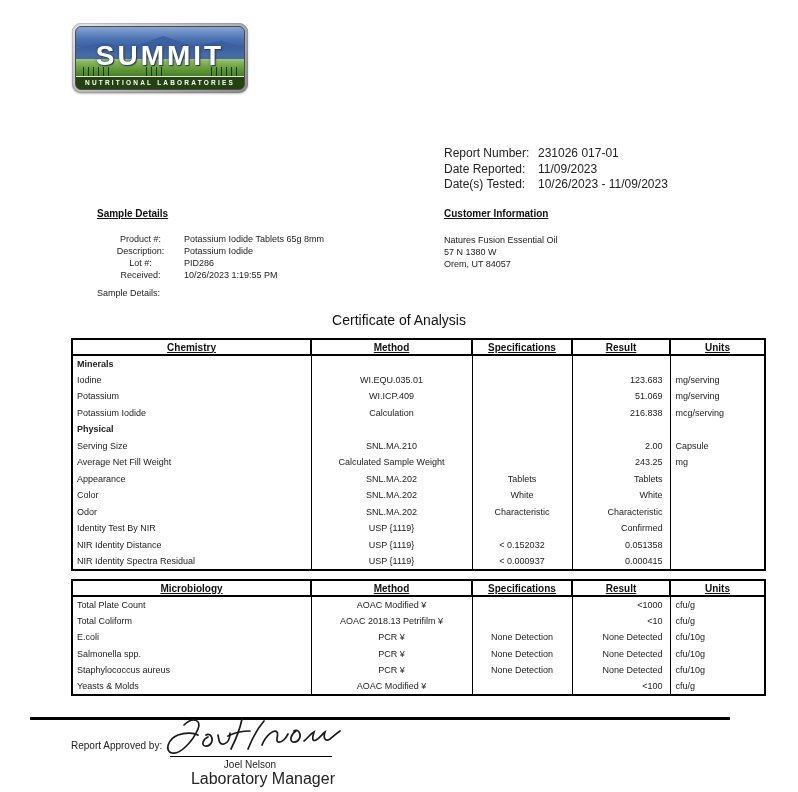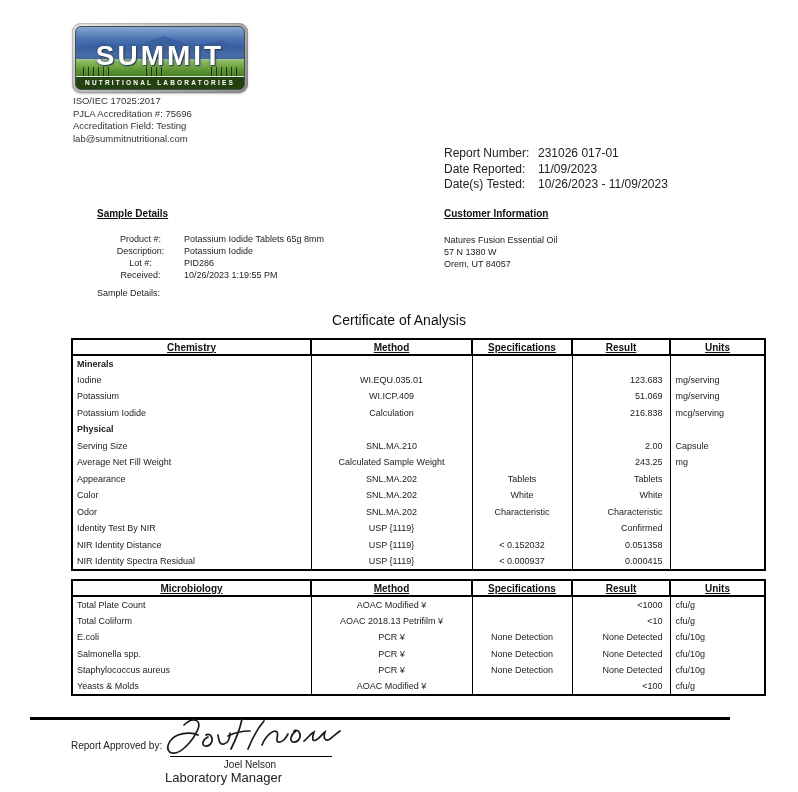--- a/index.html
+++ b/index.html
@@ -80,44 +80,38 @@
   table.coa td.c3 { text-align:right; padding-right:7px; }
   table.coa td.c4 { text-align:left; padding-left:5px; }
   table.coa td.sec { font-weight:bold; }
 
   
   .bottom-rule { position:absolute; left:30px; top:717px; width:700px; height:2.5px; background:#000; }
   .approved-label { position:absolute; left:71px; top:740px; font-size:10px; }
   .sig-svg { position:absolute; left:158px; top:711px; }
   .sig-line { position:absolute; left:170px; top:756px; width:162px; height:1.2px; background:#000; }
   .signer-name { position:absolute; left:165px; top:759px; width:170px; text-align:center; font-size:10px; }
-  .signer-title { position:absolute; left:165px; top:770px; width:170px; text-align:left; font-size:13px; }
+  .signer-title { position:absolute; left:165px; top:770px; width:170px; text-align:right; font-size:16px; }
 </style>
 </head>
 <body>
 
 <div class="page">
 
   <div class="logo">
     <div class="logo-inner">
       <div class="logo-mountain"></div>
       <div class="logo-title">SUMMIT</div>
       <div class="logo-ticks t1"></div>
       <div class="logo-ticks t2"></div>
       <div class="logo-ticks t3"></div>
       <div class="logo-band">NUTRITIONAL LABORATORIES</div>
     </div>
   </div>
 
-  <div class="accred">
-    <div>ISO/IEC 17025:2017</div>
-    <div>PJLA Accreditation #: 75696</div>
-    <div>Accreditation Field: Testing</div>
-    <div>lab@summitnutritional.com</div>
-  </div>
 
   <div class="report-info">
     <div class="row">
       <span class="lbl">Report Number:</span>
       <span>231026 017-01</span>
     </div>
     <div class="row">
       <span class="lbl">Date Reported:</span>
       <span>11/09/2023</span>
     </div>

